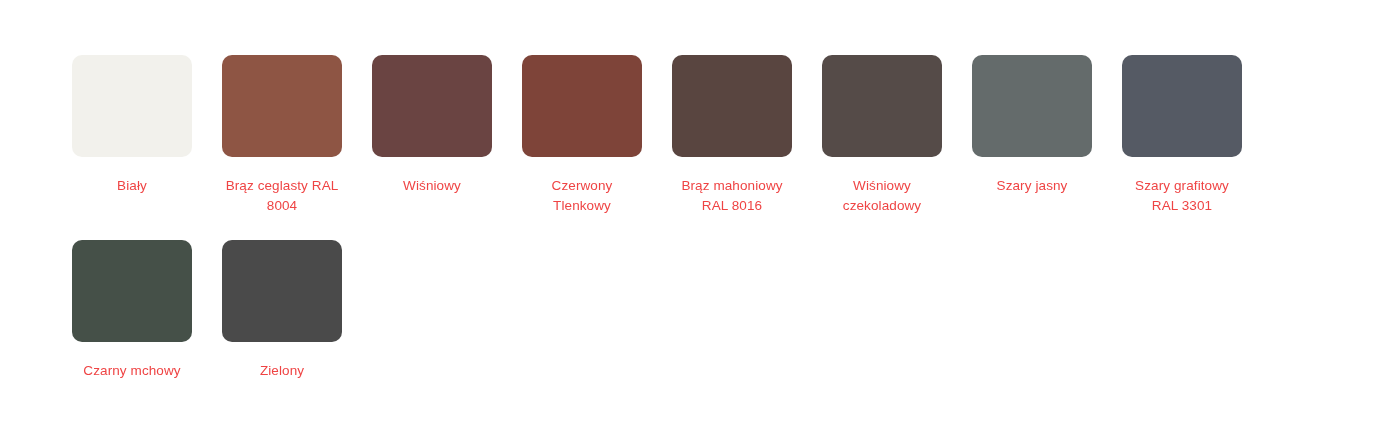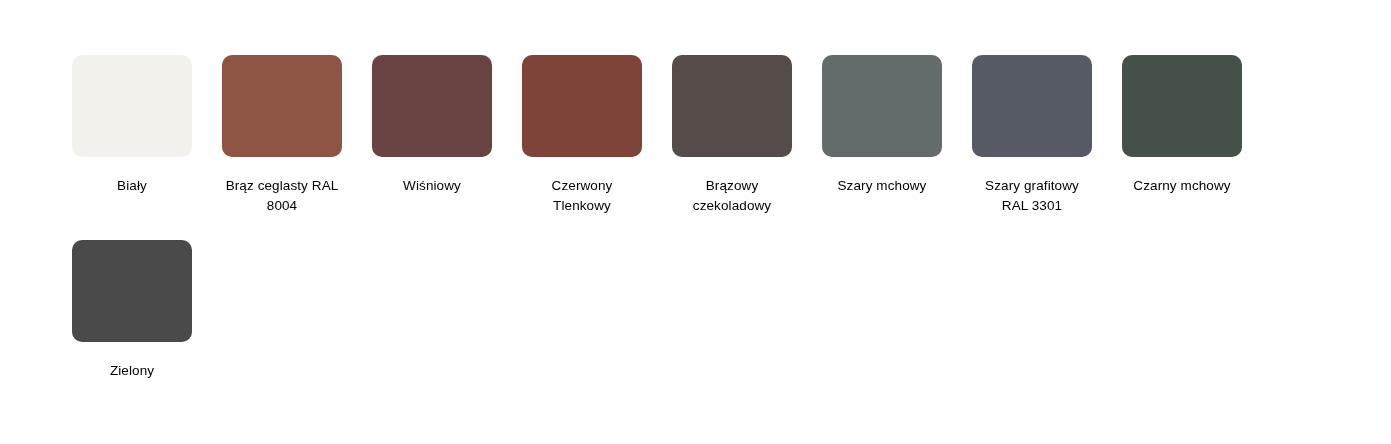--- a/index.html
+++ b/index.html
@@ -40,21 +40,21 @@
     border-radius: 10px;
     box-sizing: border-box;
   }
 
   .swatch-label {
     margin-top: 19px;
     width: 120px;
     text-align: center;
     font-size: 13.5px;
     line-height: 20px;
-    color: #000000;
+    color: #ef4444;
     letter-spacing: 0.1px;
     word-wrap: break-word;
   }
 </style>
 </head>
 <body>
 
 <div class="palette">
     <div class="swatch-item">
       <div class="swatch-chip" style="background-color: rgb(242, 241, 236);"></div>
@@ -66,26 +66,30 @@
     </div>
     <div class="swatch-item">
       <div class="swatch-chip" style="background-color: rgb(106, 68, 66);"></div>
       <div class="swatch-label">Wiśniowy</div>
     </div>
     <div class="swatch-item">
       <div class="swatch-chip" style="background-color: rgb(126, 68, 57);"></div>
       <div class="swatch-label">Czerwony Tlenkowy</div>
     </div>
     <div class="swatch-item">
+      <div class="swatch-chip" style="background-color: rgb(89, 69, 64);"></div>
+      <div class="swatch-label">Brąz mahoniowy RAL 8016</div>
+    </div>
+    <div class="swatch-item">
       <div class="swatch-chip" style="background-color: rgb(85, 75, 72);"></div>
-      <div class="swatch-label">Brązowy czekoladowy</div>
+      <div class="swatch-label">Wiśniowy czekoladowy</div>
     </div>
     <div class="swatch-item">
       <div class="swatch-chip" style="background-color: rgb(100, 107, 107);"></div>
-      <div class="swatch-label">Szary mchowy</div>
+      <div class="swatch-label">Szary jasny</div>
     </div>
     <div class="swatch-item">
       <div class="swatch-chip" style="background-color: rgb(85, 90, 100);"></div>
       <div class="swatch-label">Szary grafitowy RAL 3301</div>
     </div>
     <div class="swatch-item">
       <div class="swatch-chip" style="background-color: rgb(69, 80, 72);"></div>
       <div class="swatch-label">Czarny mchowy</div>
     </div>
     <div class="swatch-item">

